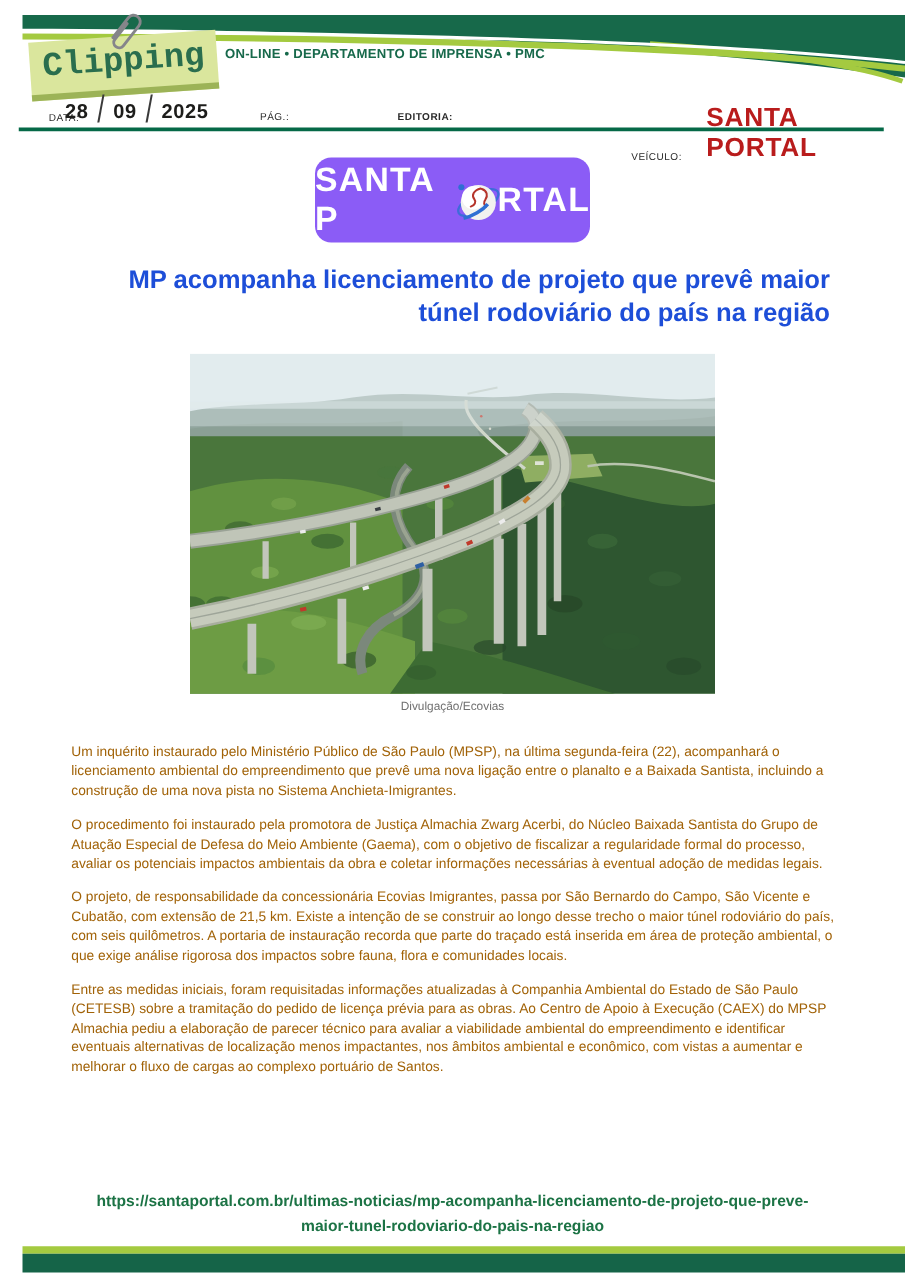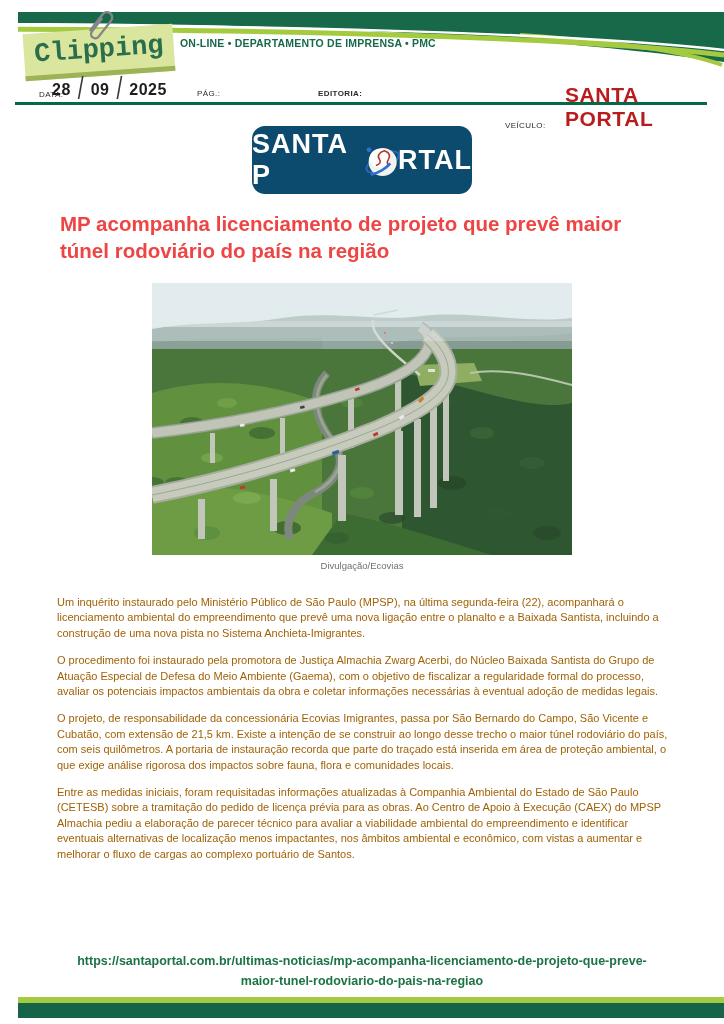--- a/index.html
+++ b/index.html
@@ -31,29 +31,29 @@
   .meta-date { position:absolute; left:52px; top:81px; display:flex; align-items:flex-start; }
   .meta-date b { font-size:16px; color:#1d1d1b; letter-spacing:.5px; }
   .meta-date .slash { font-size:21px; font-weight:300; color:#3a3a3a;
       transform:scaleY(1.45) translateY(-3px); margin:0 7px; display:inline-block; }
   .veiculo-value { position:absolute; left:565px; top:83px; font-size:21px; font-weight:bold;
       color:#b91c1c; letter-spacing:.6px; }
   .meta-rule { position:absolute; left:15px; top:102px; width:692px; height:3px; background:#056947; }
   
   .logo-box {
     position:absolute; left:252px; top:126px; width:220px; height:68px;
-    background:#0c4a6e; border-radius:13px;
+    background:#8b5cf6; border-radius:13px;
     display:flex; align-items:center; justify-content:center;
   }
   .logo-box .logo-text { color:#ffffff; font-weight:bold; font-size:27px; letter-spacing:1px; }
   .logo-globe { width:42px; height:46px; margin:0 -4px; position:relative; top:2px; }
   
   .article-title {
     position:absolute; left:60px; top:210px; width:604px;
-    text-align:left; font-size:20.5px; line-height:27px; font-weight:bold; color:#ef4444;
+    text-align:right; font-size:20.5px; line-height:27px; font-weight:bold; color:#1d4ed8;
   }
   .photo-wrap { position:absolute; left:152px; top:283px; width:420px; height:272px; }
   .photo-caption { position:absolute; left:152px; top:560px; width:420px; text-align:center;
       font-size:9.5px; color:#707070; }
   .body-text { position:absolute; left:57px; top:584px; width:612px; }
   .body-text p { font-size:11px; line-height:15.4px; color:#a16207; margin-bottom:12px;margin-top:11px; }
   
   .footer-url { position:absolute; left:30px; top:951px; width:664px; text-align:center;
       font-size:12.5px; line-height:20px; font-weight:bold; color:#1c7345; text-decoration:none; display:block; }
   .bar-light { position:absolute; left:18px; top:997px; right:0; height:6px; background:#a4ca40; }
@@ -80,21 +80,21 @@
   <div class="banner-subtitle">ON-LINE • DEPARTAMENTO DE IMPRENSA • PMC</div>
 
   <div class="meta-label" style="left:20px; top:90px;">DATA:</div>
   <div class="meta-date">
     <b>28</b>
     <span class="slash">/</span>
     <b>09</b>
     <span class="slash">/</span>
     <b>2025</b>
   </div>
-  <div class="meta-label" style="left:178px; top:89px;">PÁG.:</div>
+  <div class="meta-label" style="left:189px; top:89px;">PÁG.:</div>
   <div class="meta-label" style="left:299px; top:89px;font-weight:bold;">EDITORIA:</div>
   <div class="meta-label" style="left:486px; top:89px;margin-top:32px;">VEÍCULO:</div>
   <div class="veiculo-value">SANTA PORTAL</div>
   <div class="meta-rule"></div>
 
   <div class="logo-box">
     <span class="logo-text">SANTA P</span>
     <svg class="logo-globe" viewBox="0 0 42 46">
       <ellipse cx="21" cy="23" rx="19" ry="8" fill="none" stroke="#2f6fd3" stroke-width="2" opacity=".85" transform="rotate(-28 21 23)"></ellipse>
       <circle cx="21" cy="23" r="15" fill="#f2f2ef"></circle>

